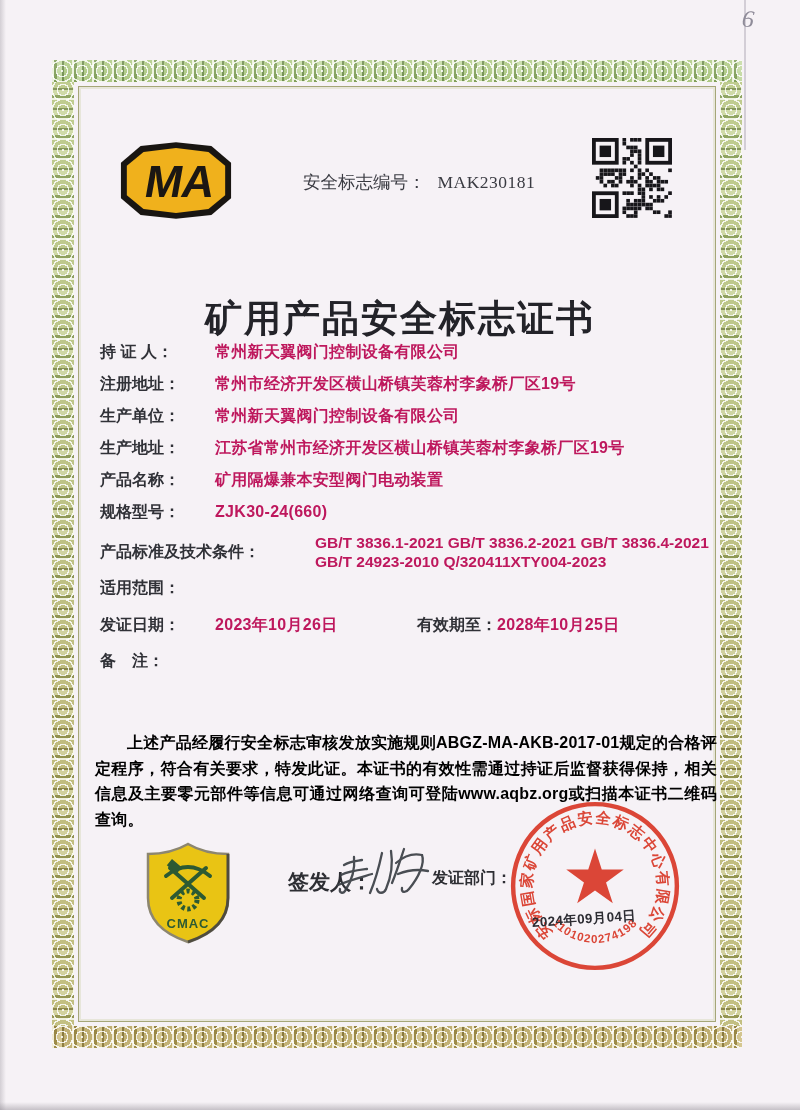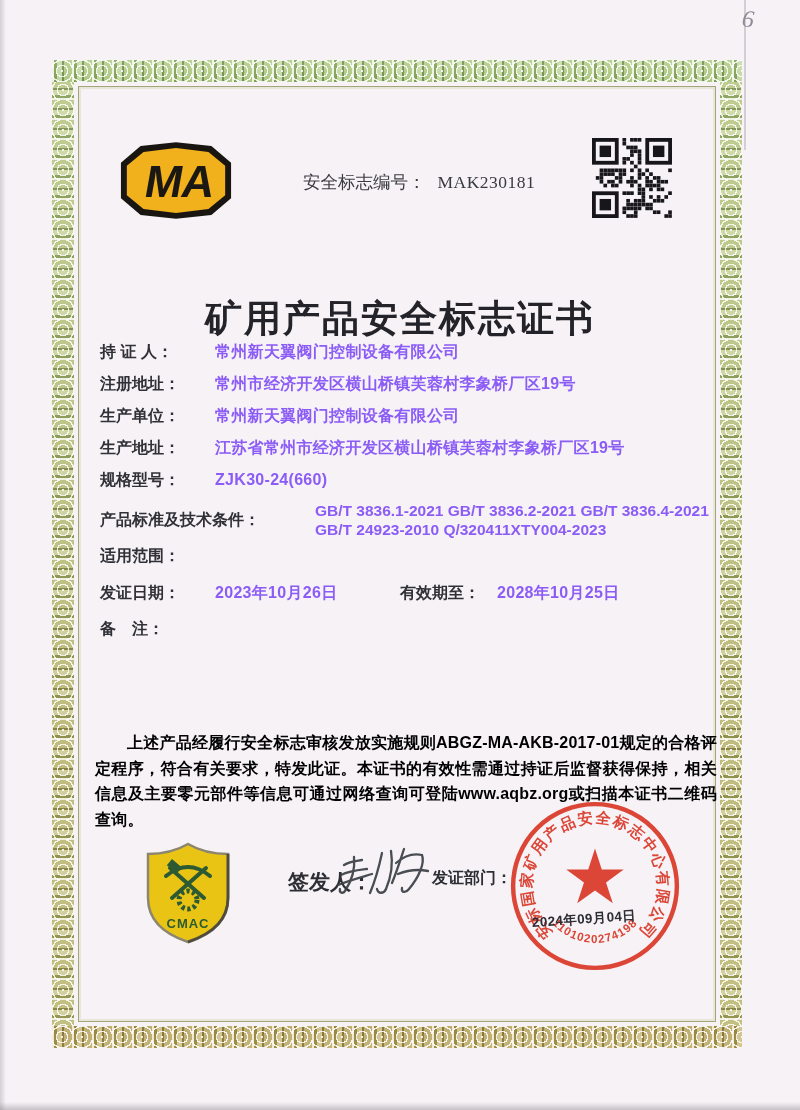--- a/index.html
+++ b/index.html
@@ -57,27 +57,27 @@
     font-size:17.5px;color:#3a3b42;white-space:nowrap;}
   .serial-line .val{margin-left:12px;letter-spacing:.5px;}
   .qr{position:absolute;left:592px;top:138px;width:80px;height:80px;}
   .cert-title{position:absolute;left:93px;top:246px;width:614px;text-align:center;
     font-family:"Liberation Serif",serif;font-weight:bold;font-size:37px;
     letter-spacing:2px;color:#232329;margin-top:48px;}
   
   .fields{position:absolute;left:100px;top:341px;width:614px;font-size:16px;font-weight:bold;}
   .row{display:flex;margin-bottom:10px;line-height:22px;}
   .row .lbl{flex:none;width:115px;color:#303137;}
-  .row .val{flex:1;color:#8b5cf6;letter-spacing:.3px;}
+  .row .val{flex:1;color:#be185d;letter-spacing:.3px;}
   .row.standards{align-items:center;margin-bottom:6px;}
   .row.standards .lbl{width:215px;}
   .row.standards .val{font-size:15.5px;line-height:19px;letter-spacing:0;}
   .row.dates{margin-top:15px;}
   .row.dates .v1{flex:none;width:185px;}
-  .row.dates .l2{flex:none;width:97px;}
+  .row.dates .l2{flex:none;width:97px;text-align:right;}
   .row.remark{margin-top:14px;gap:24px;}
   
   .statement{position:absolute;left:95px;top:730px;width:622px;font-size:16px;
     font-weight:bold;line-height:25.5px;text-align:justify;text-indent:2em;
     color:#000000;letter-spacing:.2px;}
   
   .cmac-badge{position:absolute;left:142px;top:840px;width:92px;height:106px;}
   .signer-label{position:absolute;left:288px;top:868px;font-size:21px;font-weight:bold;}
   .signature{position:absolute;left:336px;top:843px;width:100px;height:64px;}
   .dept-label{position:absolute;left:432px;top:868px;font-size:16px;font-weight:bold;}
@@ -263,20 +263,24 @@
   </div>
   <div class="row">
     <span class="lbl">生产单位：</span>
     <span class="val">常州新天翼阀门控制设备有限公司</span>
   </div>
   <div class="row">
     <span class="lbl">生产地址：</span>
     <span class="val">江苏省常州市经济开发区横山桥镇芙蓉村李象桥厂区19号</span>
   </div>
   <div class="row">
+    <span class="lbl">产品名称：</span>
+    <span class="val">矿用隔爆兼本安型阀门电动装置</span>
+  </div>
+  <div class="row">
     <span class="lbl">规格型号：</span>
     <span class="val">ZJK30-24(660)</span>
   </div>
   <div class="row standards">
     <span class="lbl">产品标准及技术条件：</span>
     <span class="val">GB/T 3836.1-2021 GB/T 3836.2-2021 GB/T 3836.4-2021 GB/T 24923-2010 Q/320411XTY004-2023</span>
   </div>
   <div class="row">
     <span class="lbl">适用范围：</span>
   </div>

